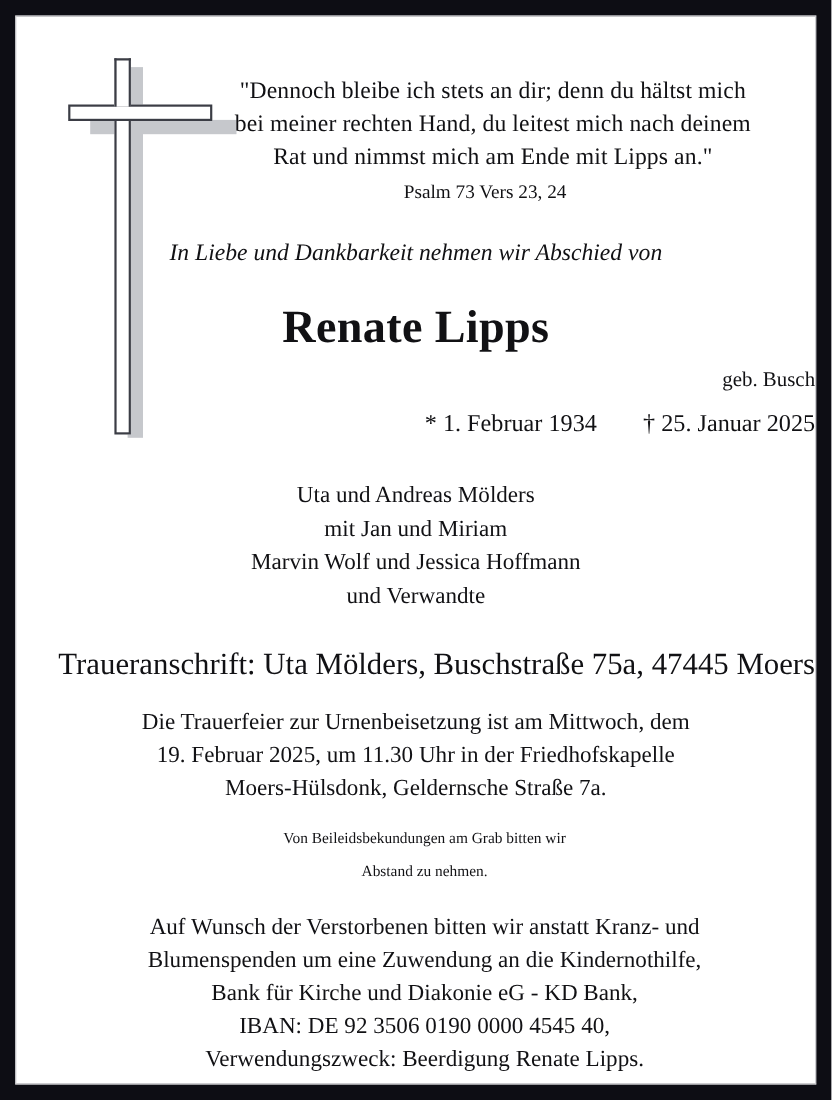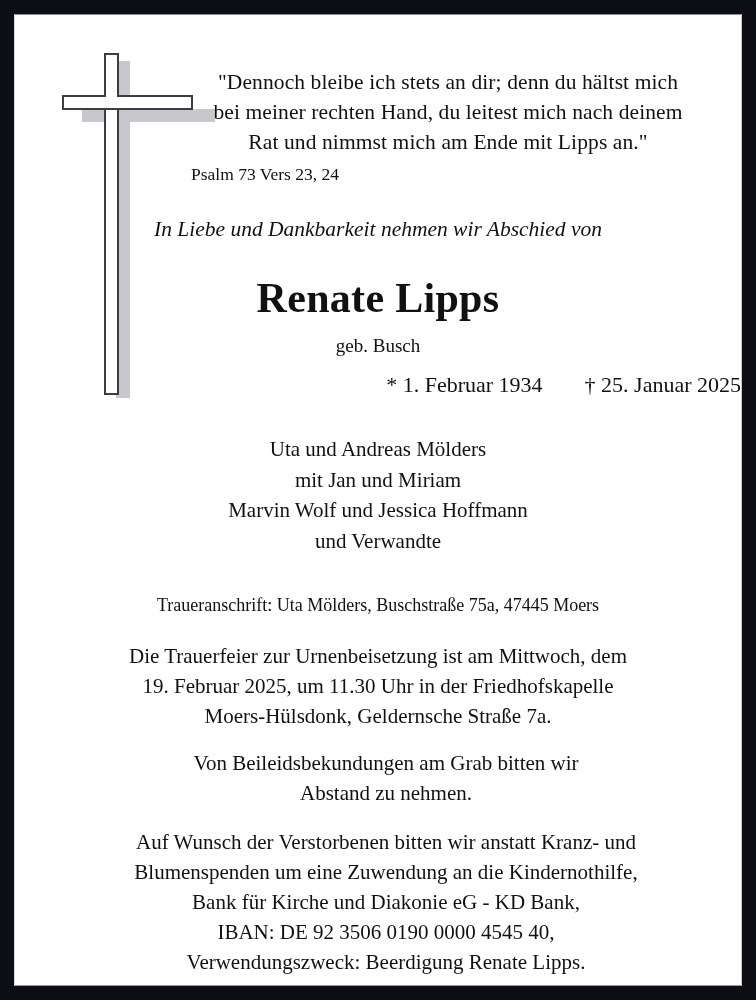--- a/index.html
+++ b/index.html
@@ -75,67 +75,69 @@
     left: 176px;
     right: 36px;
     font-size: 21.5px;
     line-height: 30px;
     letter-spacing: .1px;
   }
   .verse-ref {
     top: 147px;
     left: 176px;
     right: 50px;
-    text-align: left;
+    text-align: center;
     font-size: 17.5px;
     line-height: 24px;
   }
   .intro {
     top: 200px;
     font-size: 21.5px;
     line-height: 28px;
     font-style: italic;
   }
   .name {
     top: 258px;
     font-size: 42px;
     font-weight: bold;
     line-height: 50px;
     letter-spacing: .3px;
   }
   .maiden {
     top: 318px;
     font-size: 19px;
     line-height: 26px;
+    text-align: right;
   }
   .dates {
     top: 355px;
     font-size: 22px;
     line-height: 30px;
     text-align: right;
   }
   .dates .gap { display: inline-block; width: 42px; }
   .family {
     top: 419px;
     font-size: 21px;
     line-height: 30.5px;
   }
   .address {
     top: 575px;
-    font-size: 18px;
-    line-height: 30px;
+    font-size: 28px;
+    line-height: 30px;
+    text-align: right;
   }
   .ceremony {
     top: 626px;
     font-size: 21px;
     line-height: 30px;
   }
   .grave {
     top: 733px;
-    font-size: 21px;
+    font-size: 14px;
     line-height: 30px;
     padding-left: 16px;
   }
   .donation {
     top: 812px;
     font-size: 21px;
     line-height: 30px;
     padding-left: 16px;
   }
   .line { display: block; }

